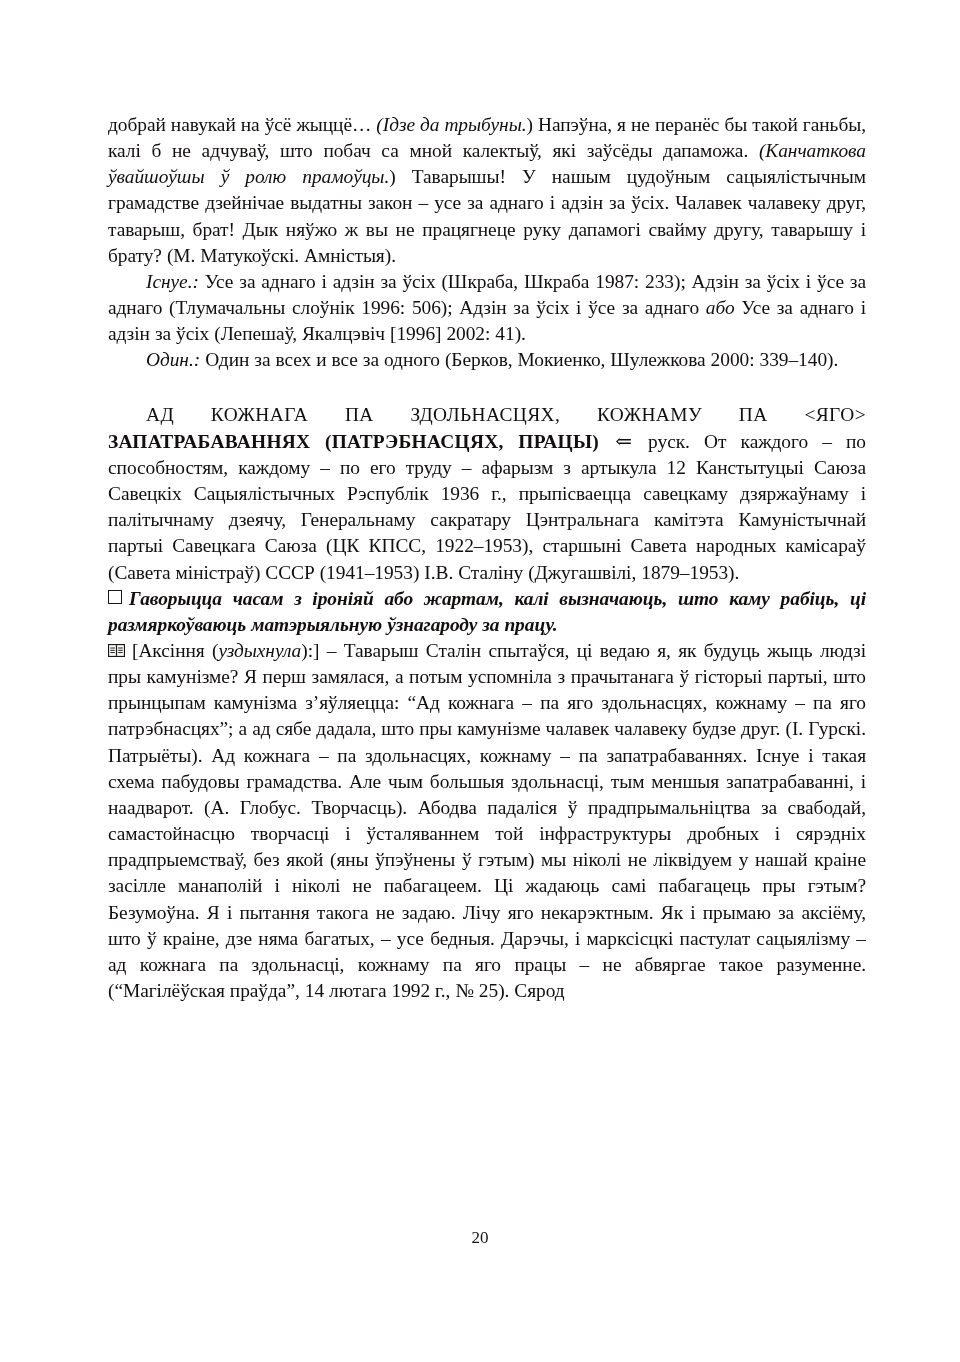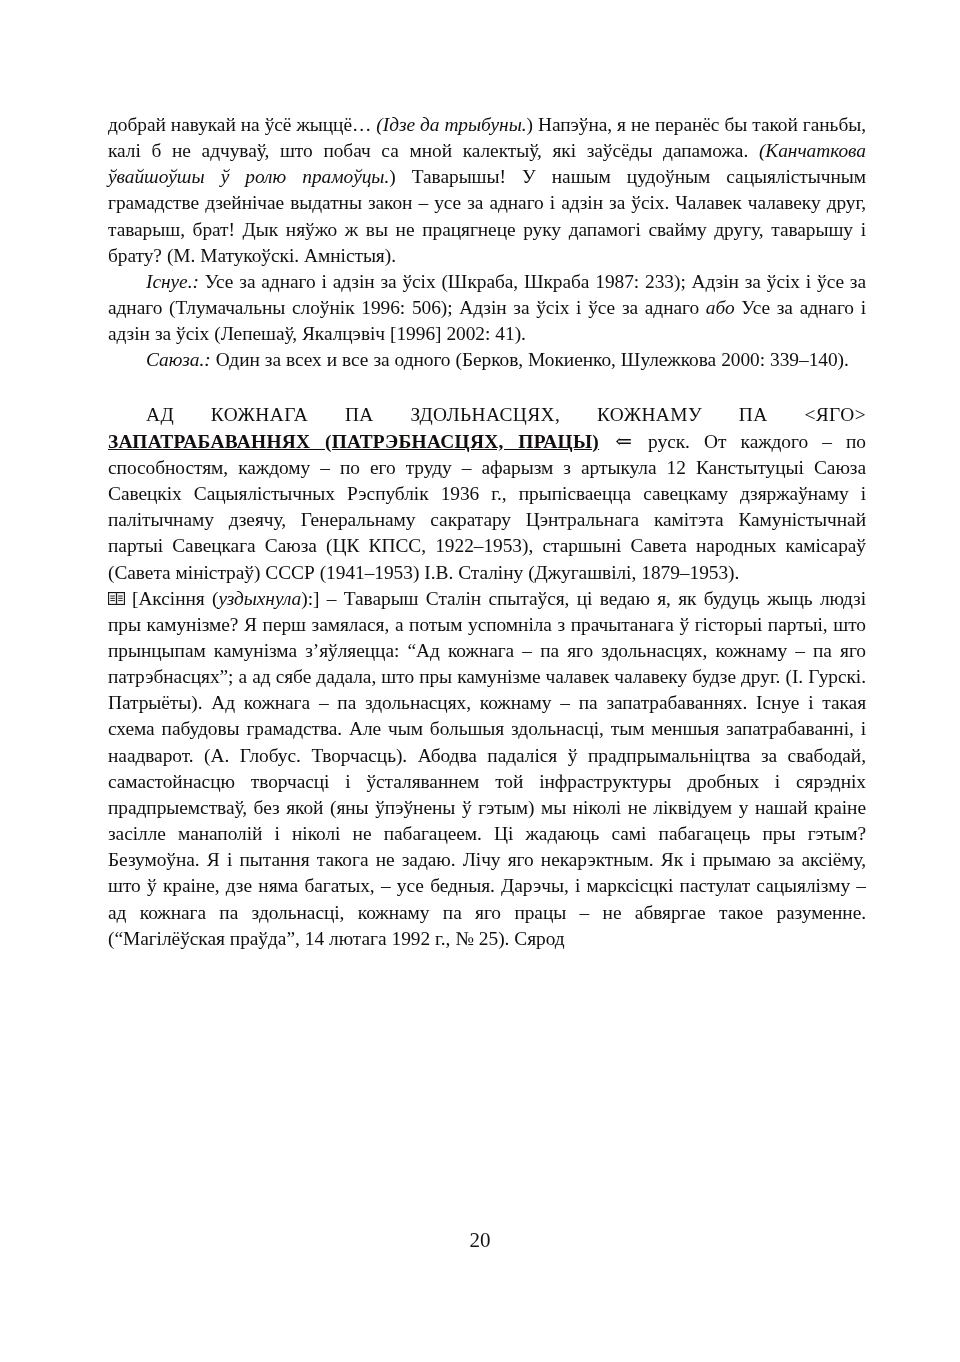--- a/index.html
+++ b/index.html
@@ -36,21 +36,20 @@
   }
   p.indent { text-indent: 38px; }
   p.noindent { text-indent: 0; }
 
   .it { font-style: italic; }
 
   
   .heading {
     font-weight: bold;
     letter-spacing: 0.3px;
-    text-decoration: underline;
   }
   .heading-line1 {
     display: block;
     text-indent: 38px;
     text-align: justify;
     text-align-last: justify;
     font-weight: normal;
     letter-spacing: 0.4px;
   }
   .entry {
@@ -81,43 +80,44 @@
   .defline {
     font-weight: bold;
     font-style: italic;
   }
   .page-number {
     position: absolute;
     top: 1228px;
     left: 0;
     width: 960px;
     text-align: center;
-    font-size: 21px;
+    font-size: 17px;
     font-family: "Liberation Serif", "DejaVu Serif", serif;
     color: #181413;
   }
   .para + .para { margin-top: 0; }
 </style>
 </head>
 <body>
 
 <div class="page">
 
   <div class="text-block">
 
     <p class="para noindent"><span>добрай навукай на ўсё жыццё… </span><span class="it">(Ідзе да трыбуны.</span><span>) Напэўна, я не перанёс бы такой ганьбы, калі б не адчуваў, што побач са мной калектыў, які заўсёды дапаможа. </span><span class="it">(Канчаткова ўвайшоўшы ў ролю прамоўцы.</span><span>) Таварышы! У нашым цудоўным сацыялістычным грамадстве дзейнічае выдатны закон – усе за аднаго і адзін за ўсіх. Чалавек чалавеку друг, таварыш, брат! Дык няўжо ж вы не працягнеце руку дапамогі свайму другу, таварышу і брату? (М. Матукоўскі. Амністыя).</span></p>
 
     <p class="para indent"><span class="it">Існуе.:</span><span> Усе за аднаго і адзін за ўсіх (Шкраба, Шкраба 1987: 233); Адзін за ўсіх і ўсе за аднаго (Тлумачальны слоўнік 1996: 506); Адзін за ўсіх і ўсе за аднаго </span><span class="it">або</span><span> Усе за аднаго і адзін за ўсіх (Лепешаў, Якалцэвіч [1996] 2002: 41).</span></p>
 
-    <p class="para indent"><span class="it">Саюза.:</span><span> Один за всех и все за одного (Берков, Мокиенко, Шулежкова 2000: 339–140).</span></p>
+    <p class="para indent"><span class="it">Один.:</span><span> Один за всех и все за одного (Берков, Мокиенко, Шулежкова 2000: 339–140).</span></p>
 
     <div class="entry">
 
       <p class="para noindent"><span class="heading-line1">АД КОЖНАГА ПА ЗДОЛЬНАСЦЯХ, КОЖНАМУ ПА &lt;ЯГО&gt;</span><span class="heading">ЗАПАТРАБАВАННЯХ (ПАТРЭБНАСЦЯХ, ПРАЦЫ)</span> <span class="arrow">⇐</span> <span>руск.</span> <span>От каждого – по способностям, каждому – по его труду – афарызм з артыкула 12 Канстытуцыі Саюза Савецкіх Сацыялістычных Рэспублік 1936 г., прыпісваецца савецкаму дзяржаўнаму і палітычнаму дзеячу, Генеральнаму сакратару Цэнтральнага камітэта Камуністычнай партыі Савецкага Саюза (ЦК КПСС, 1922–1953), старшыні Савета народных камісараў (Савета міністраў) СССР (1941–1953) І.В. Сталіну (Джугашвілі, 1879–1953).</span></p>
 
+      <p class="para noindent defline"><span class="sq-bullet"></span><span>Гаворыцца часам з іроніяй або жартам, калі вызначаюць, што каму рабіць, ці размяркоўваюць матэрыяльную ўзнагароду за працу.</span></p>
 
       <p class="para noindent"><span class="book-glyph"><svg width="17" height="13" viewBox="0 0 17 13" aria-hidden="true">
               <rect x="0.5" y="0.5" width="16" height="12" fill="none" stroke="#1a1716" stroke-width="1.3"></rect>
               <line x1="8.5" y1="1.2" x2="8.5" y2="11.8" stroke="#1a1716" stroke-width="1.3"></line>
               <line x1="2.3" y1="4" x2="6.8" y2="4" stroke="#1a1716" stroke-width="1"></line>
               <line x1="2.3" y1="6.3" x2="6.8" y2="6.3" stroke="#1a1716" stroke-width="1"></line>
               <line x1="2.3" y1="8.6" x2="6.8" y2="8.6" stroke="#1a1716" stroke-width="1"></line>
               <line x1="10.2" y1="4" x2="14.7" y2="4" stroke="#1a1716" stroke-width="1"></line>
               <line x1="10.2" y1="6.3" x2="14.7" y2="6.3" stroke="#1a1716" stroke-width="1"></line>
               <line x1="10.2" y1="8.6" x2="14.7" y2="8.6" stroke="#1a1716" stroke-width="1"></line>

